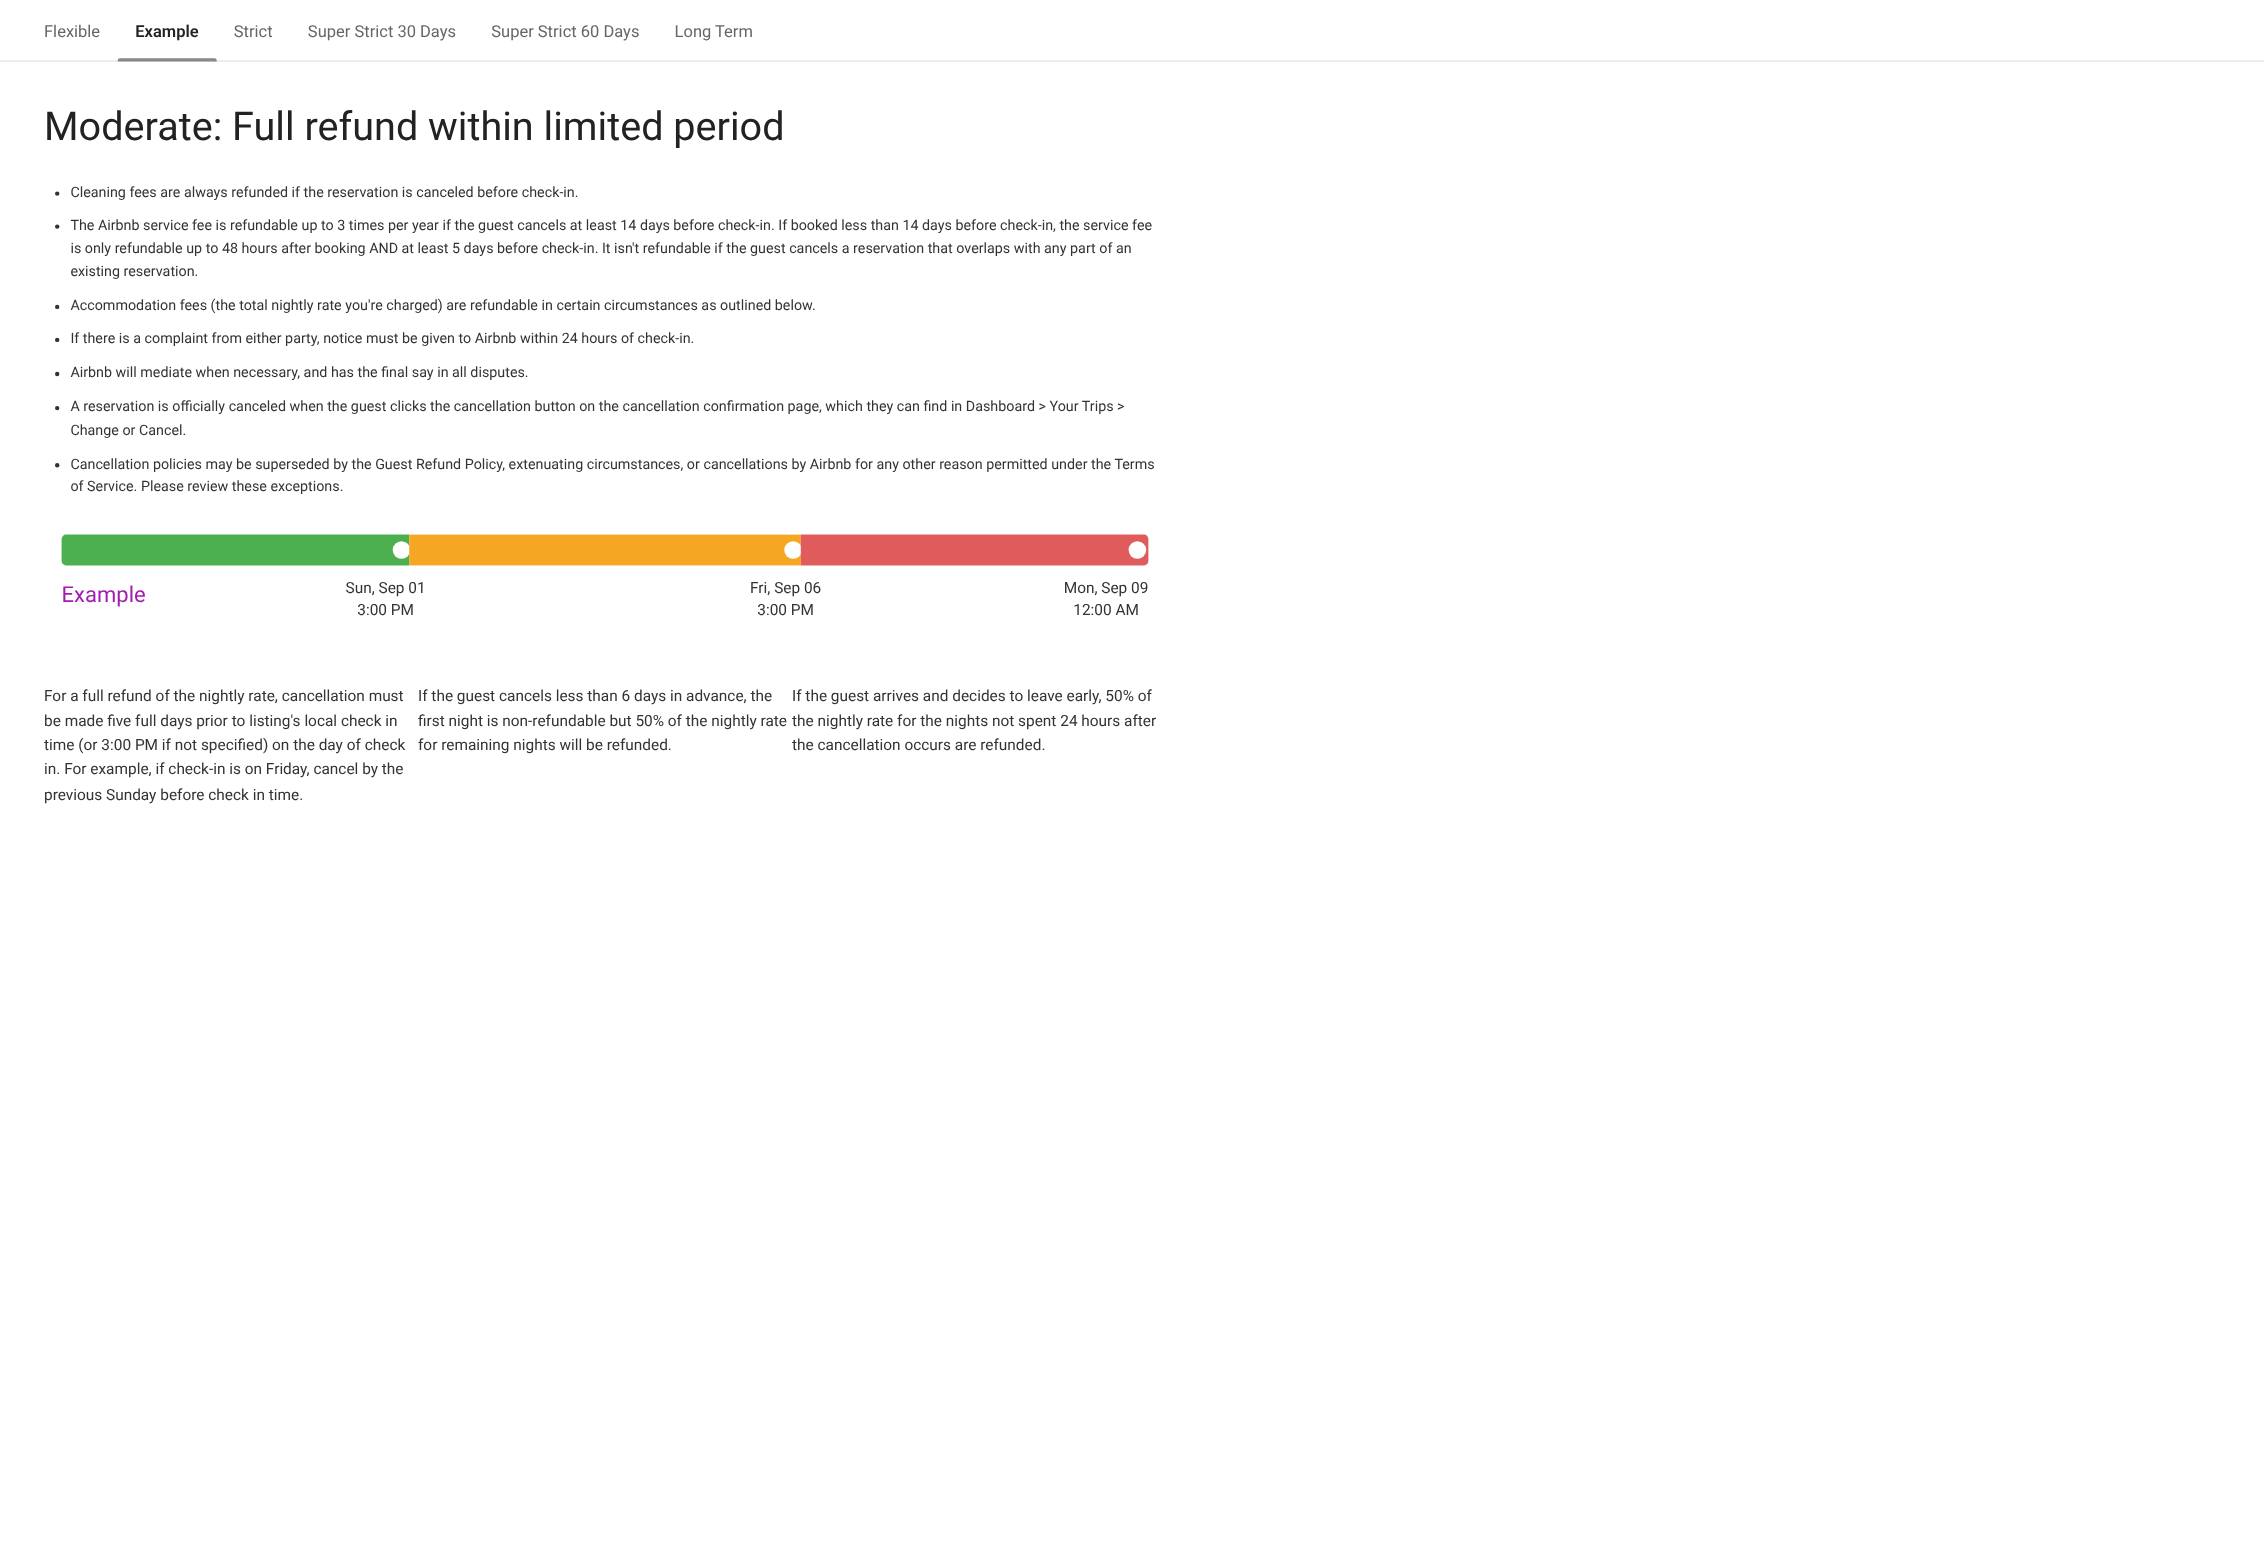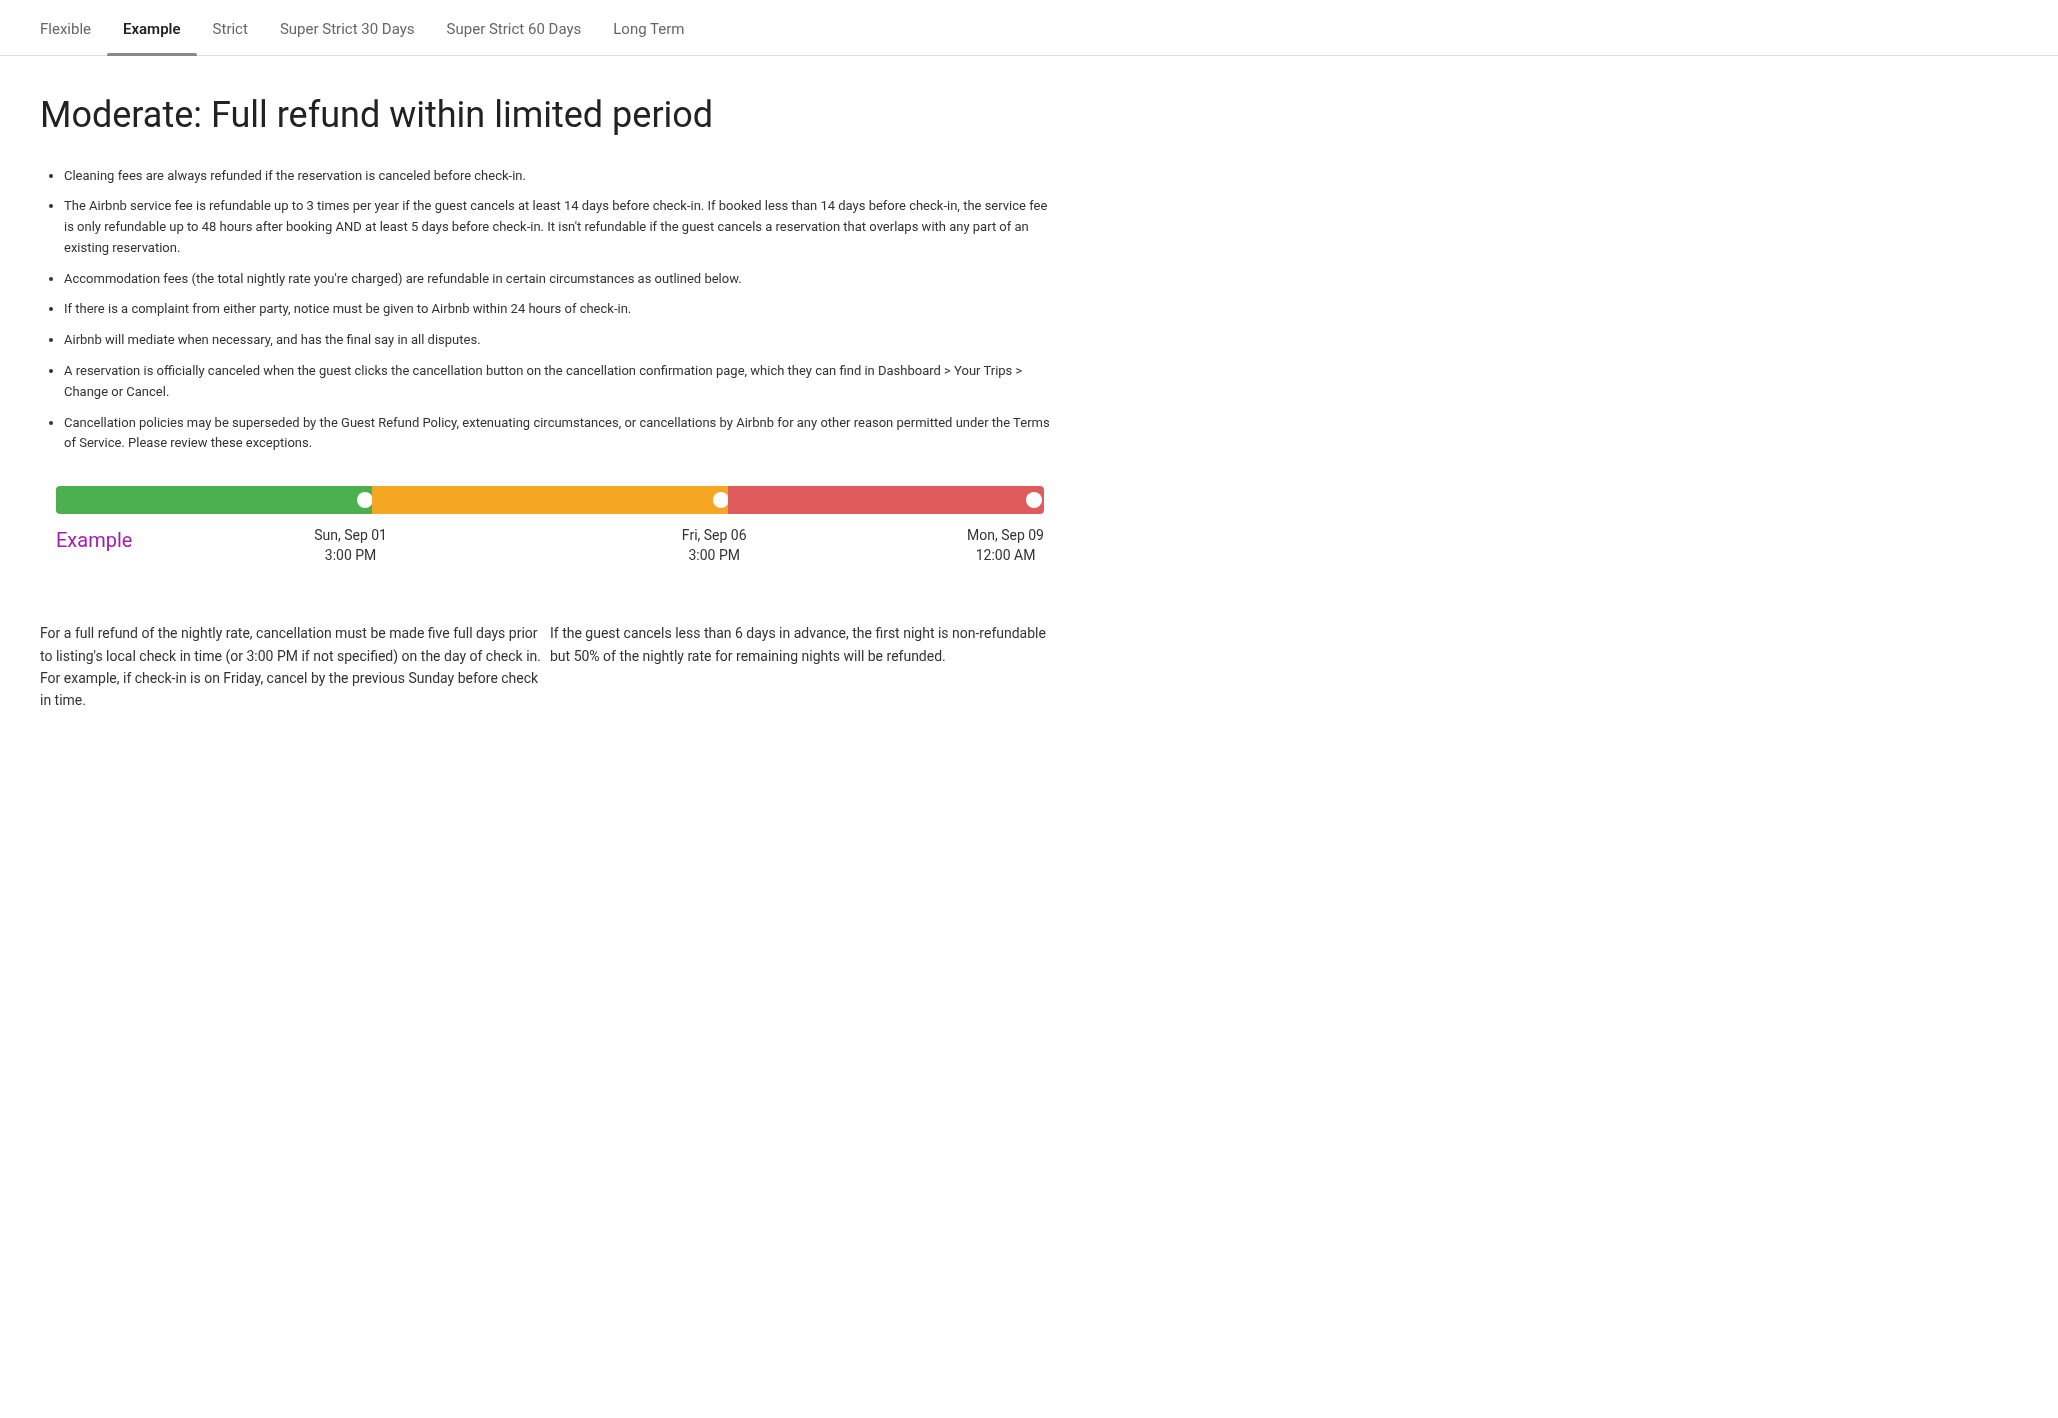--- a/index.html
+++ b/index.html
@@ -243,15 +243,16 @@
         <div class="date-line1">Mon, Sep 09</div>
         <div class="date-line2">12:00 AM</div>
       </div>
     </div>
 
   </div>
 
   <div class="descriptions">
     <div class="desc-col">For a full refund of the nightly rate, cancellation must be made five full days prior to listing's local check in time (or 3:00 PM if not specified) on the day of check in. For example, if check-in is on Friday, cancel by the previous Sunday before check in time.</div>
     <div class="desc-col">If the guest cancels less than 6 days in advance, the first night is non-refundable but 50% of the nightly rate for remaining nights will be refunded.</div>
+    <div class="desc-col">If the guest arrives and decides to leave early, 50% of the nightly rate for the nights not spent 24 hours after the cancellation occurs are refunded.</div>
   </div>
 
 </div>
 
 </body></html>

